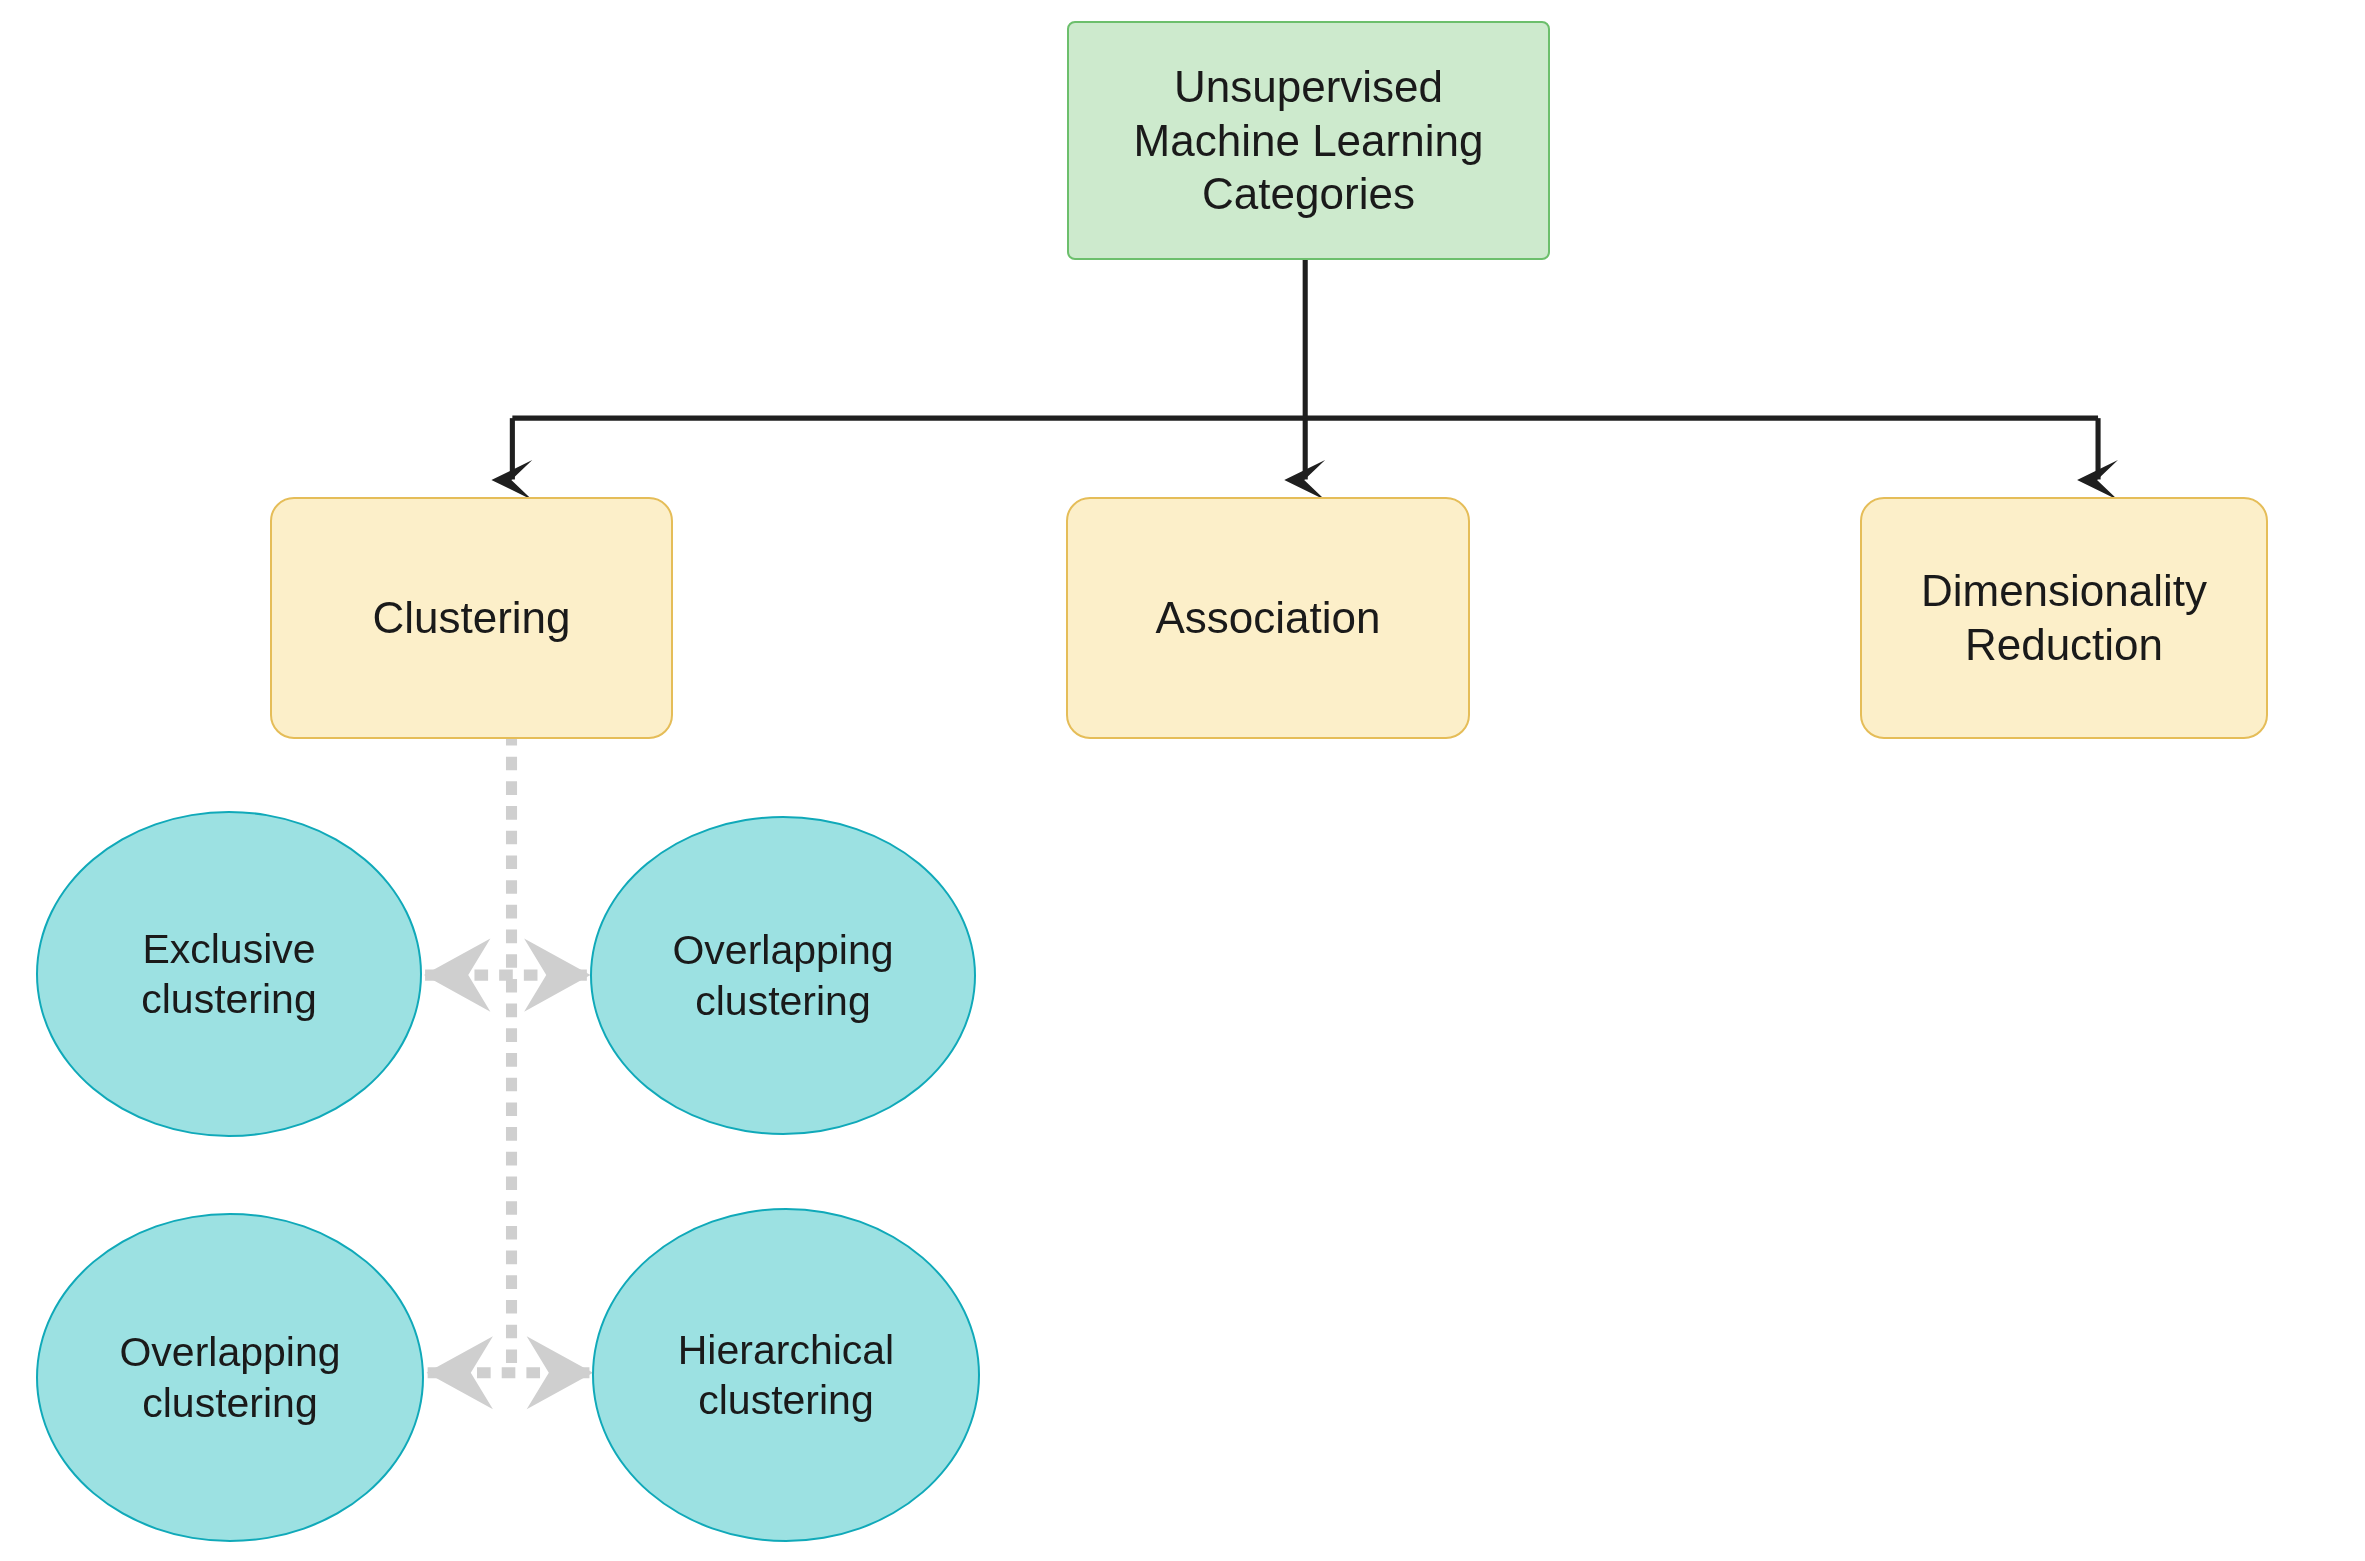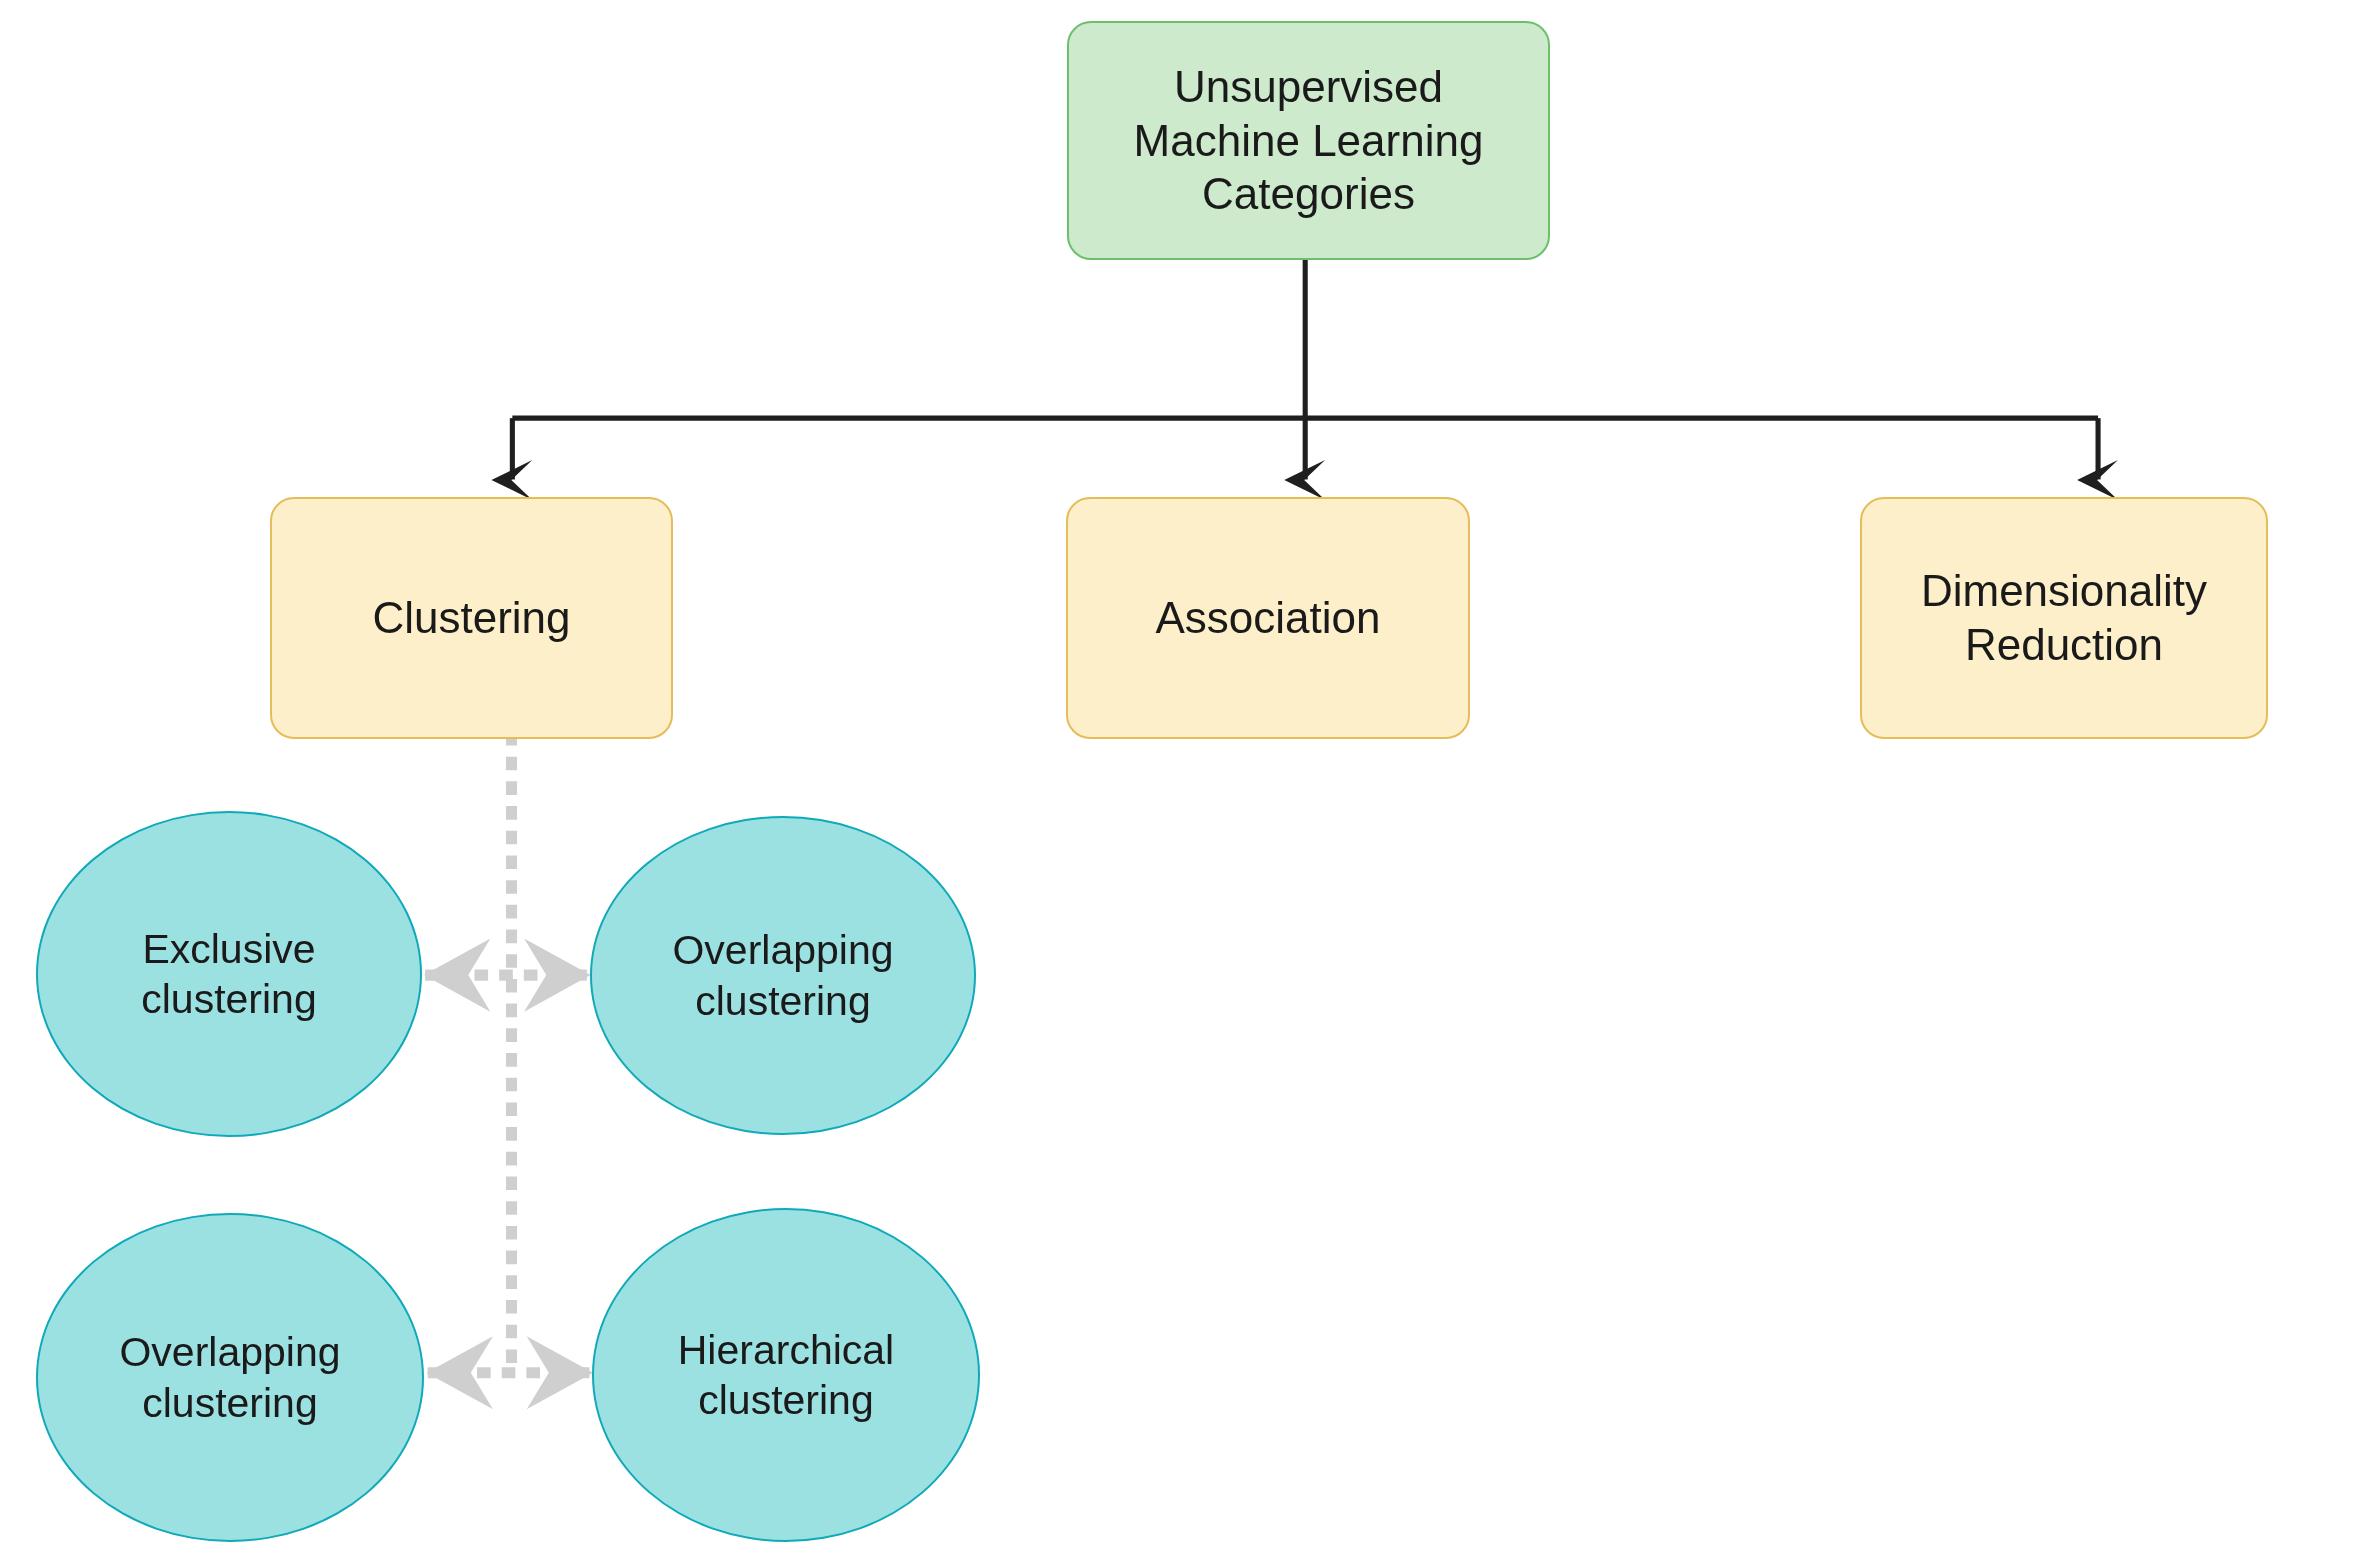--- a/index.html
+++ b/index.html
@@ -24,21 +24,21 @@
     justify-content: center;
     text-align: center;
     color: #1a1a1a;
     box-sizing: border-box;
     line-height: 1.22;
     white-space: pre-line;
   }
   .node-root {
     background: #cdeacd;
     border: 2.6px solid #6cbf6c;
-    border-radius: 24px;
+    border-radius: 8px;
     font-size: 44px;
   }
   .node-branch {
     background: #fcefc9;
     border: 2.6px solid #e5bd58;
     border-radius: 24px;
     font-size: 44px;
   }
   .node-leaf {
     background: #9ce1e2;

